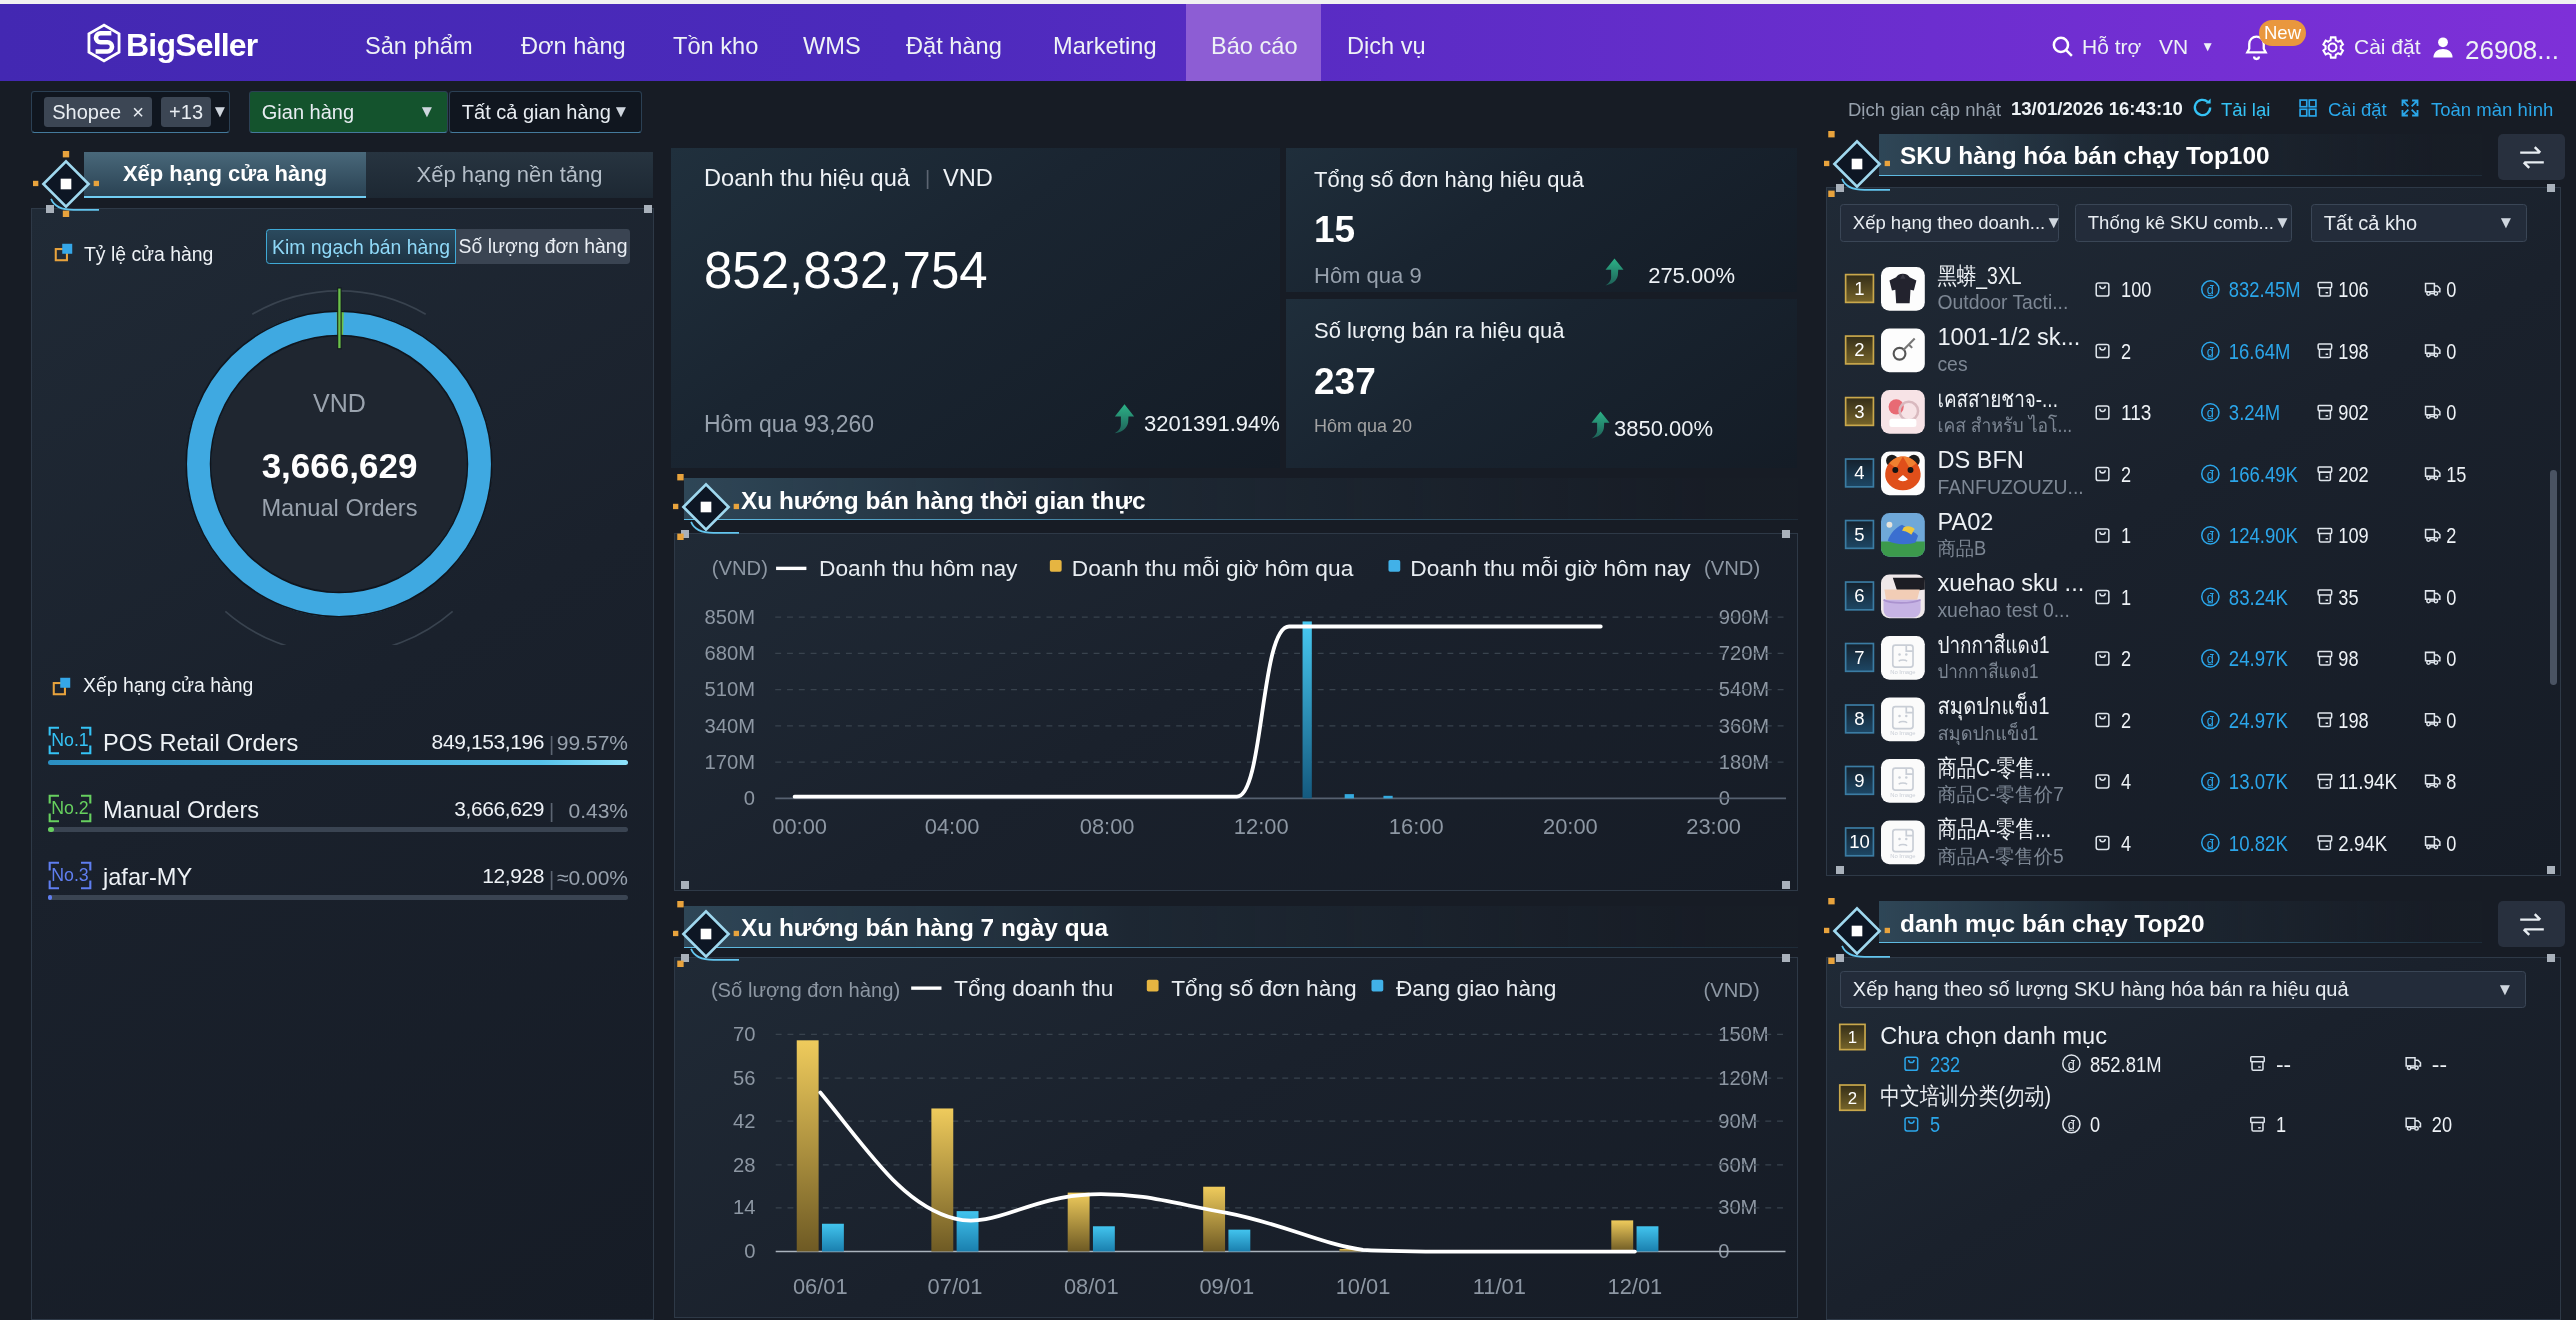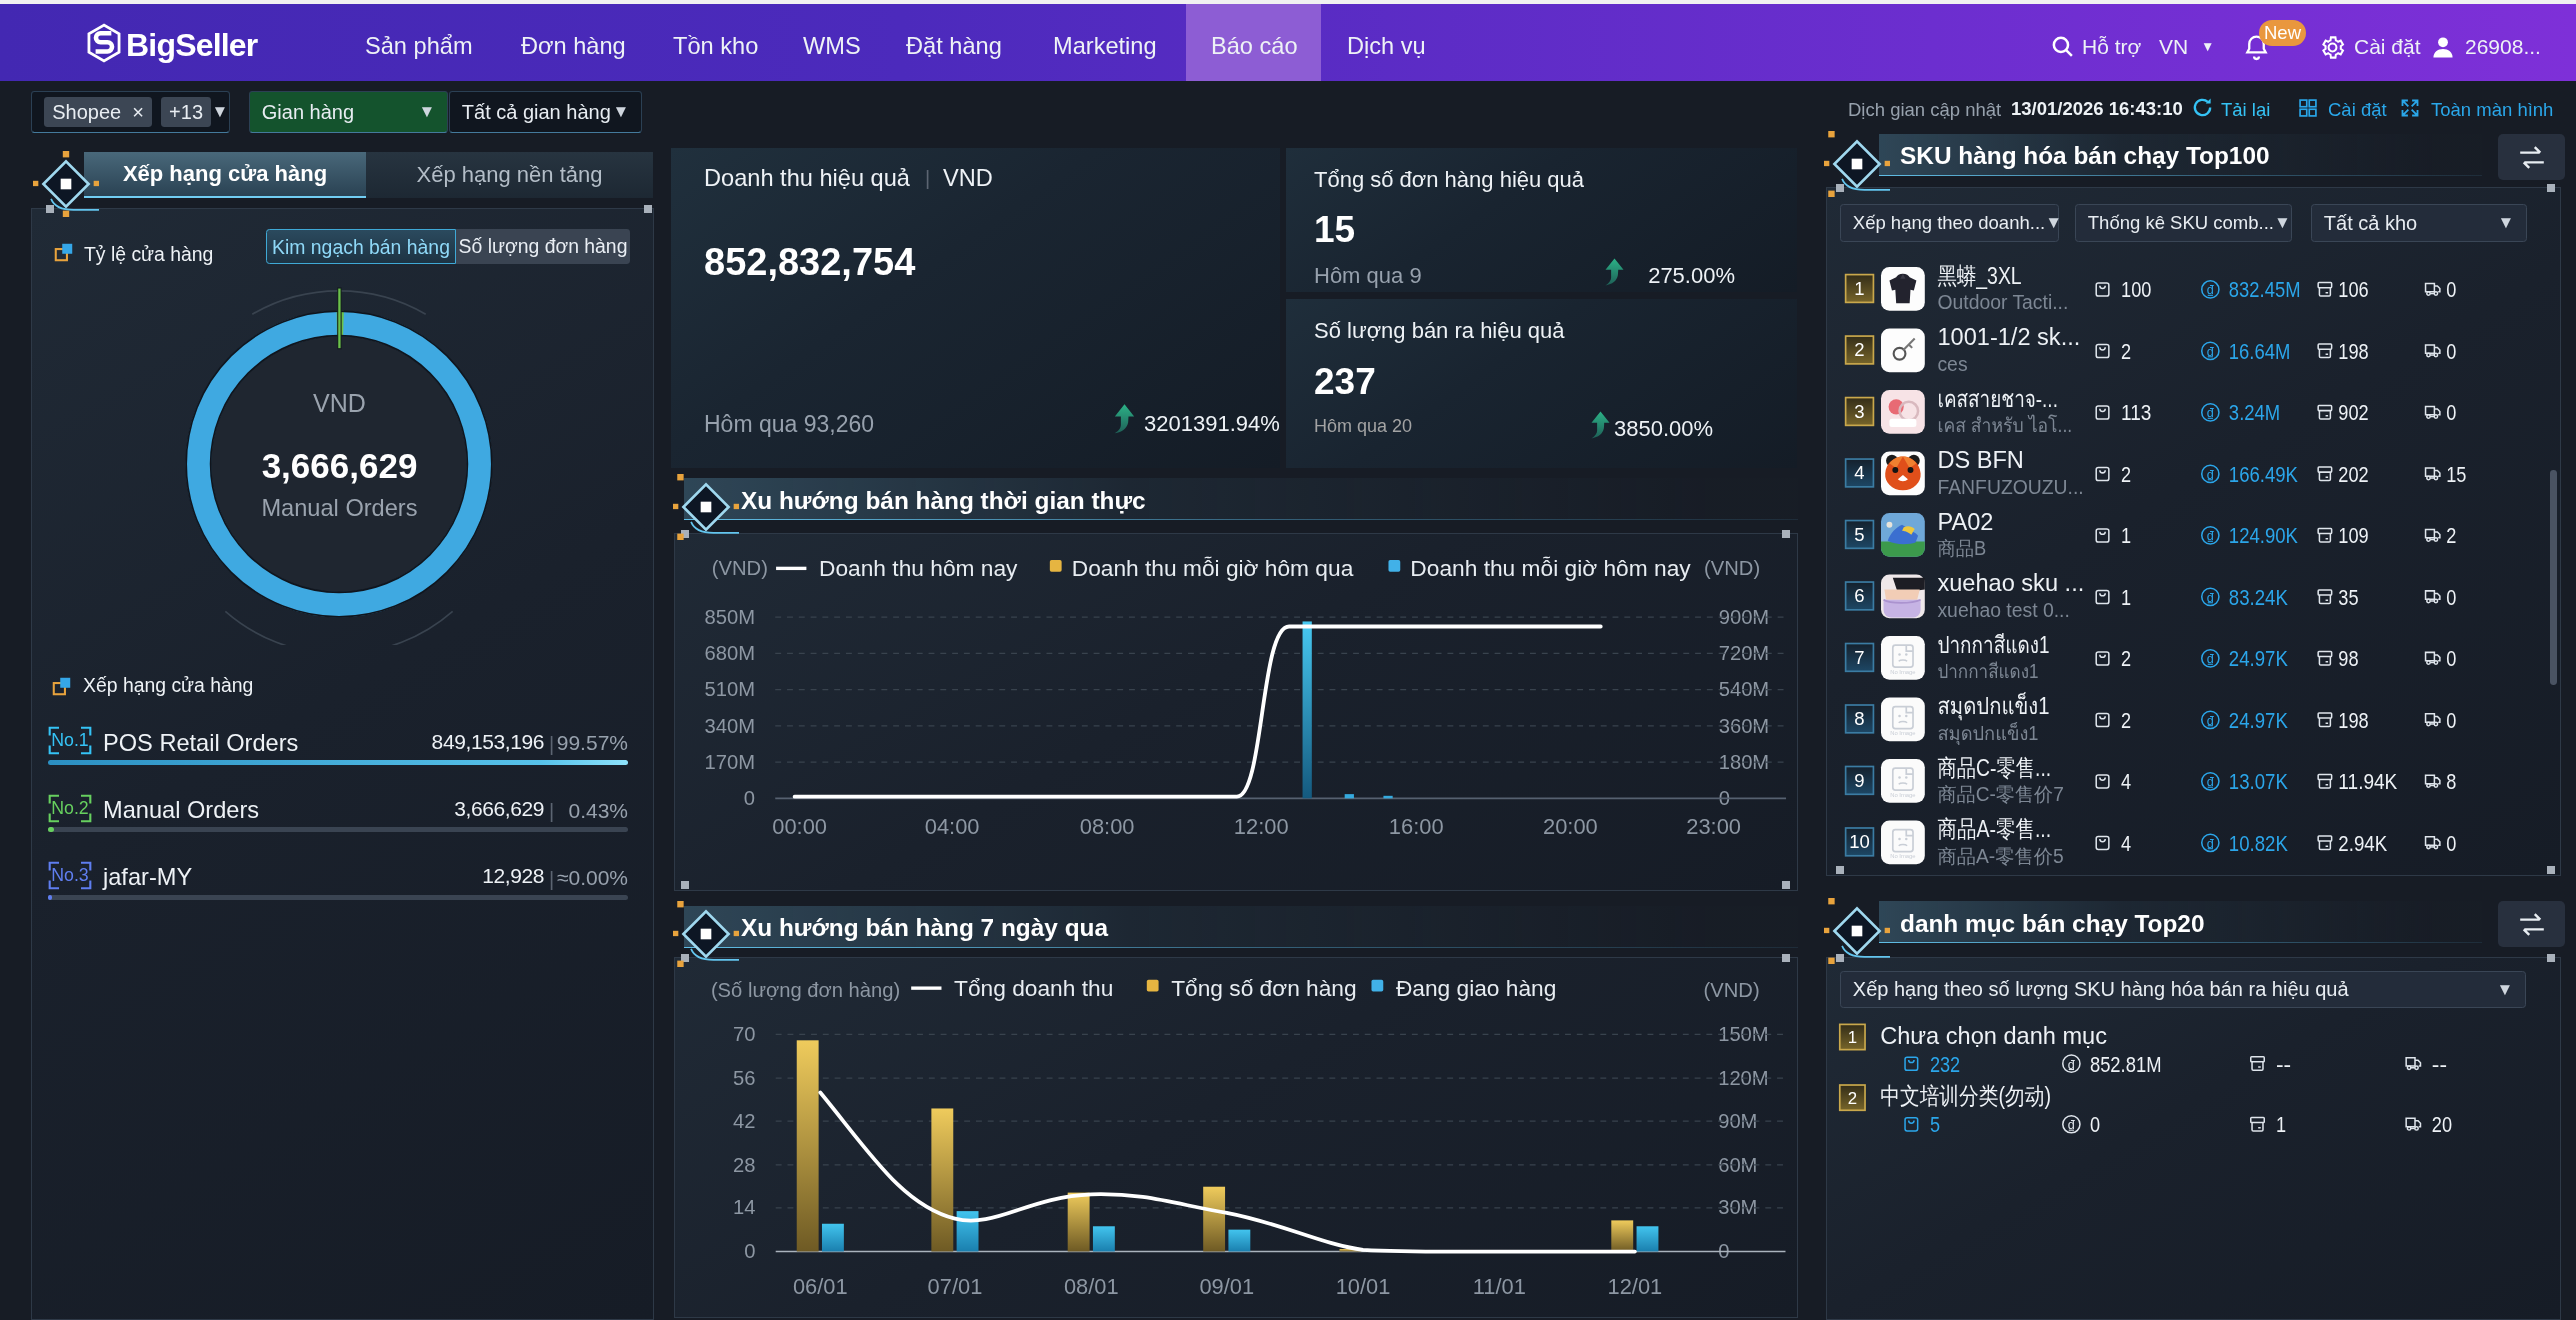--- a/index.html
+++ b/index.html
@@ -46,21 +46,21 @@
     </svg>
   <div class="abs" style="left:2259px;top:16px;width:47px;height:26px;background:#e9973e;border-radius:13.5px;color:#fff;font-size:18.5px;text-align:center;line-height:26px">New</div>
   <svg class="abs" style="left:2319px;top:29.5px" width="27" height="27" viewBox="0 0 24 24">
       <path fill="none" stroke="#fff" stroke-width="1.8" d="M12 8.5A3.5 3.5 0 1 0 12 15.5 3.5 3.5 0 1 0 12 8.5zm7.4 3.5a7.4 7.4 0 0 0-.1-1.2l2-1.5-2-3.4-2.3 1a7.4 7.4 0 0 0-2-1.2L14.6 3h-4l-.4 2.7a7.4 7.4 0 0 0-2 1.2l-2.3-1-2 3.4 2 1.5a7.4 7.4 0 0 0 0 2.4l-2 1.5 2 3.4 2.3-1a7.4 7.4 0 0 0 2 1.2l.4 2.7h4l.4-2.7a7.4 7.4 0 0 0 2-1.2l2.3 1 2-3.4-2-1.5c.07-.4.1-.8.1-1.2z"></path>
     </svg>
   <div class="abs white" style="left:2354px;top:31px;font-size:21px">Cài đặt</div>
   <svg class="abs" style="left:2429px;top:29px" width="28" height="28" viewBox="0 0 24 24">
       <circle cx="12" cy="8" r="4.2" fill="#fff"></circle>
       <path fill="#fff" d="M3.8 21c0-4.6 3.6-7.3 8.2-7.3s8.2 2.7 8.2 7.3z"></path>
     </svg>
-  <div class="abs white" style="left:2465px;top:31px;font-size:21px">26908...</div>
+  <div class="abs white" style="left:2465px;top:31px;font-size:26px">26908...</div>
 </div>
 
 <div class="sel" style="left:31px;top:91px;width:199px;height:42px;background:#10161f;border-color:#2b4054;border-bottom-color:#447a9c;font-size:20px">
   <span style="background:#3c4654;border-radius:3.4px;font-size:20px;padding:3.4px 8.4px;margin-right:8.4px">Shopee&nbsp;&nbsp;×</span>
   <span style="background:#3c4654;border-radius:3.4px;font-size:20px;padding:3.4px 8.4px">+13</span>
   <span class="car">▼</span>
 </div>
 <div class="sel" style="left:249px;top:91px;width:199px;height:42px;background:#14532d;border-color:#2b4054;border-bottom-color:#447a9c;font-size:20px">Gian hàng<span class="car">▼</span></div>
 <div class="sel" style="left:449px;top:91px;width:193px;height:42px;background:#10161f;border-color:#2b4054;border-bottom-color:#447a9c;font-size:20px">Tất cả gian hàng<span class="car">▼</span></div>
 
@@ -164,21 +164,21 @@
 <div class="abs" style="left:505px;top:866px;width:123px;text-align:right;font-size:21px;color:#97a1ad">≈0.00%</div>
 <div class="bar" style="left:48px;top:895px;width:580px"></div>
 <div class="bar" style="left:48px;top:895px;width:4.2px;background:#5f7ef0"></div>
 </div>
 <div id="centercol">
 
 <div class="panel" style="left:671px;top:148px;width:609px;height:320px;border:none;background:linear-gradient(145deg,#20303d 0%,#1a2531 40%,#141c26 100%)"></div>
 <div class="abs white" style="left:704px;top:165px;font-size:23.6px">Doanh thu hiệu quả</div>
 <div class="abs" style="left:925px;top:167px;font-size:20px;color:#5c6572">|</div>
 <div class="abs white" style="left:943px;top:165px;font-size:23.6px">VND</div>
-<div class="abs" style="left:704px;top:241px;font-size:38px;font-weight:bold;color:#fff">852,832,754</div>
+<div class="abs" style="left:704px;top:241px;font-size:51px;font-weight:normal;color:#fff">852,832,754</div>
 <div class="abs" style="left:704px;top:411px;font-size:23px;color:#97a1ad">Hôm qua 93,260</div>
 <svg class="abs" style="left:1110px;top:404px" width="29" height="32" viewBox="0 0 24 26">
       <path fill="url(#ag)" d="M12 0 4 10h5v7c0 3-2 5-5 7 6-1 10-4 11-9l.3-5H20z"></path>
     </svg>
 <div class="abs white" style="left:1144px;top:411px;font-size:22px">3201391.94%</div>
 
 <div class="panel" style="left:1286px;top:148px;width:511px;height:144px;border:none;background:linear-gradient(145deg,#1f2e3b 0%,#192430 40%,#141c26 100%)"></div>
 <div class="abs white" style="left:1314px;top:167px;font-size:22px">Tổng số đơn hàng hiệu quả</div>
 <div class="abs" style="left:1314px;top:209px;font-size:37px;font-weight:bold;color:#fff">15</div>
 <div class="abs" style="left:1314px;top:263px;font-size:22px;color:#97a1ad">Hôm qua 9</div>

